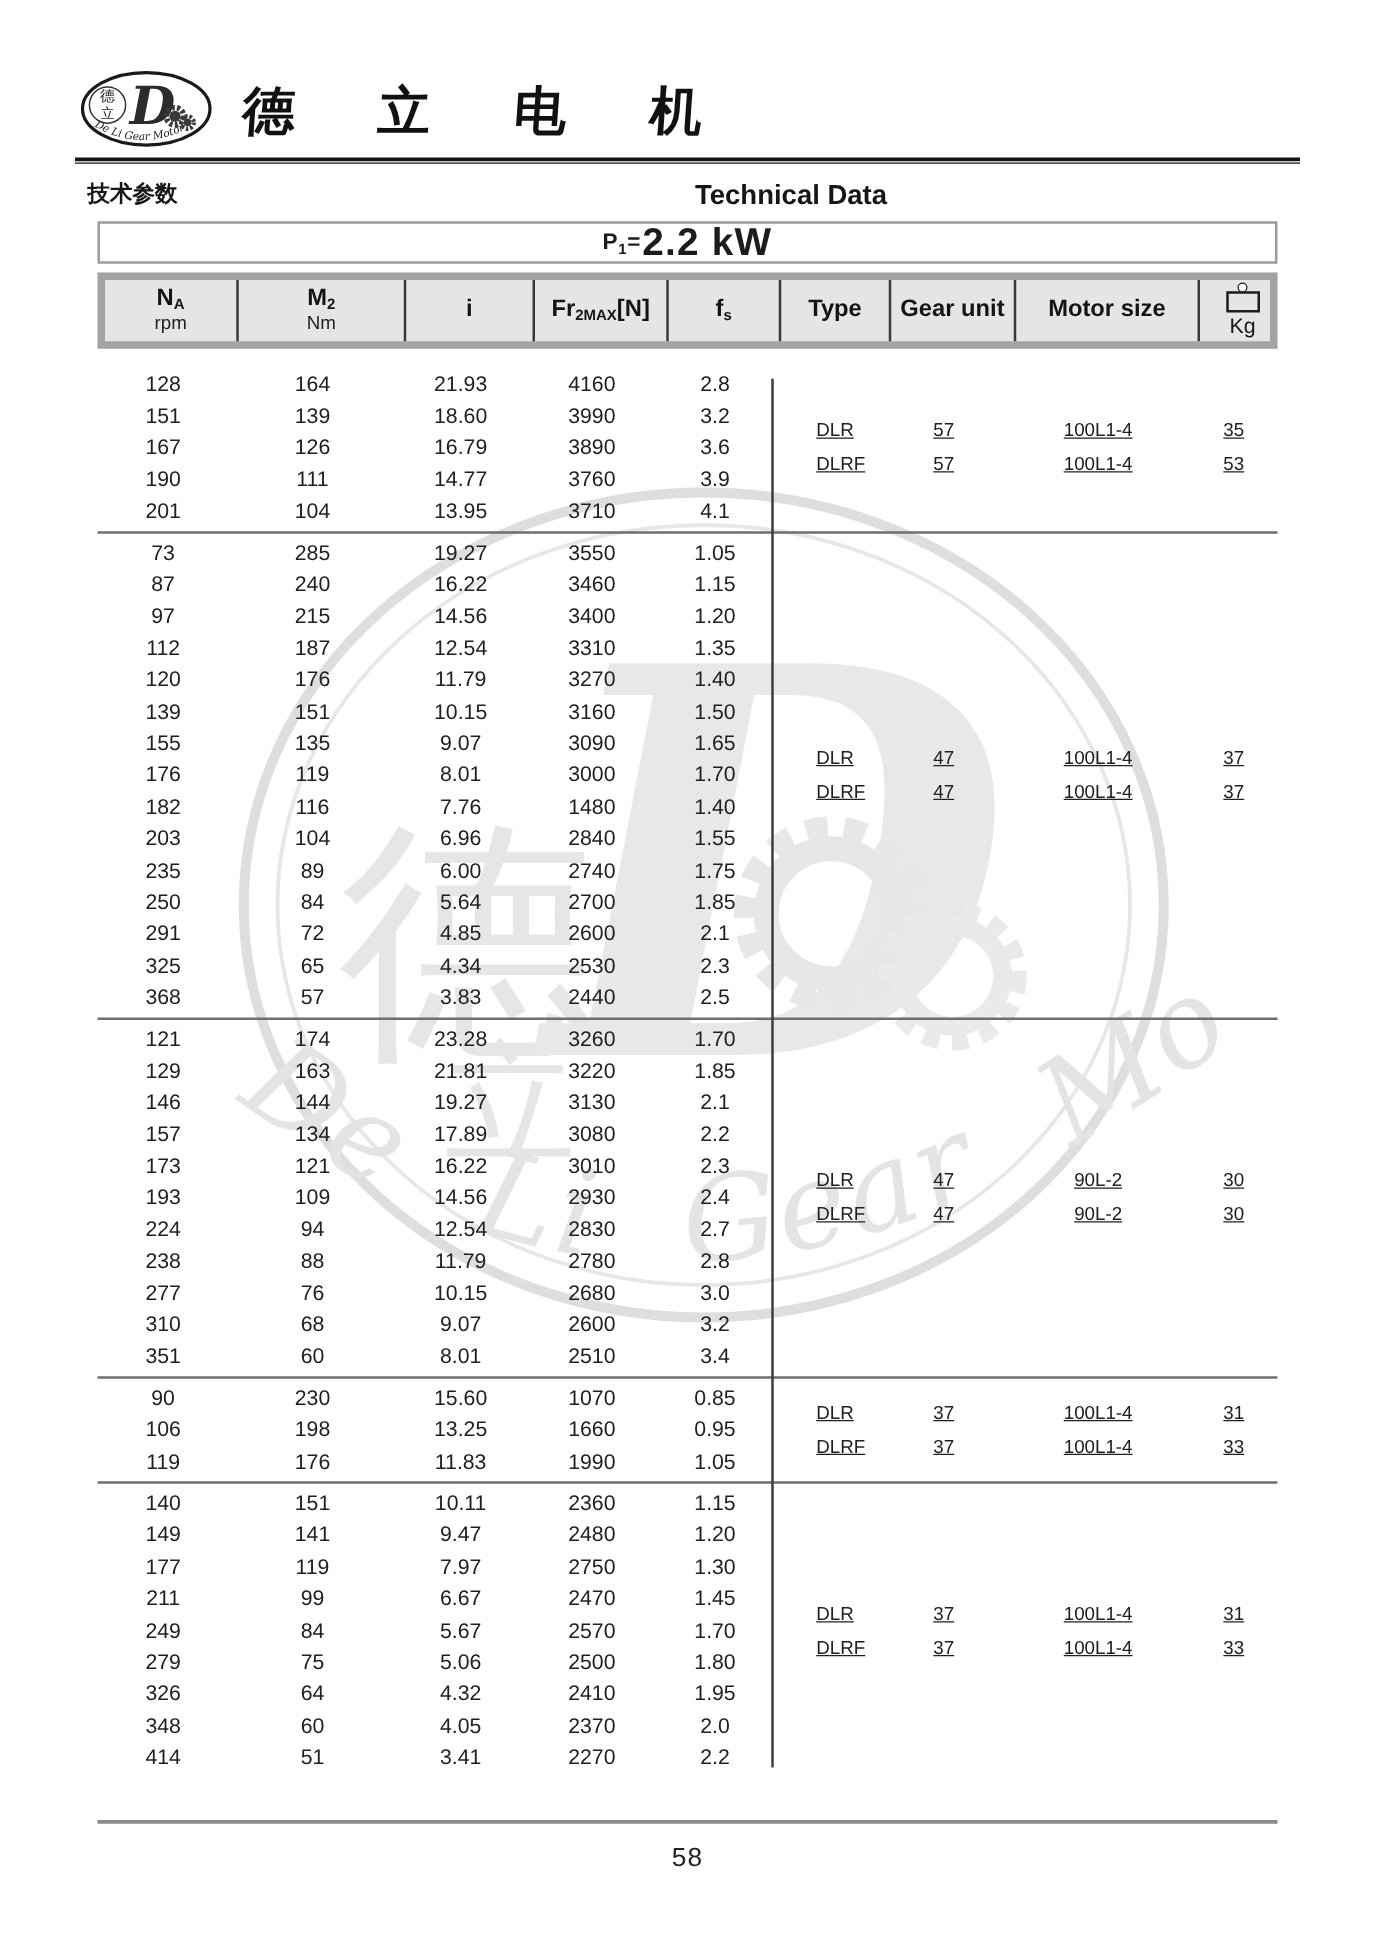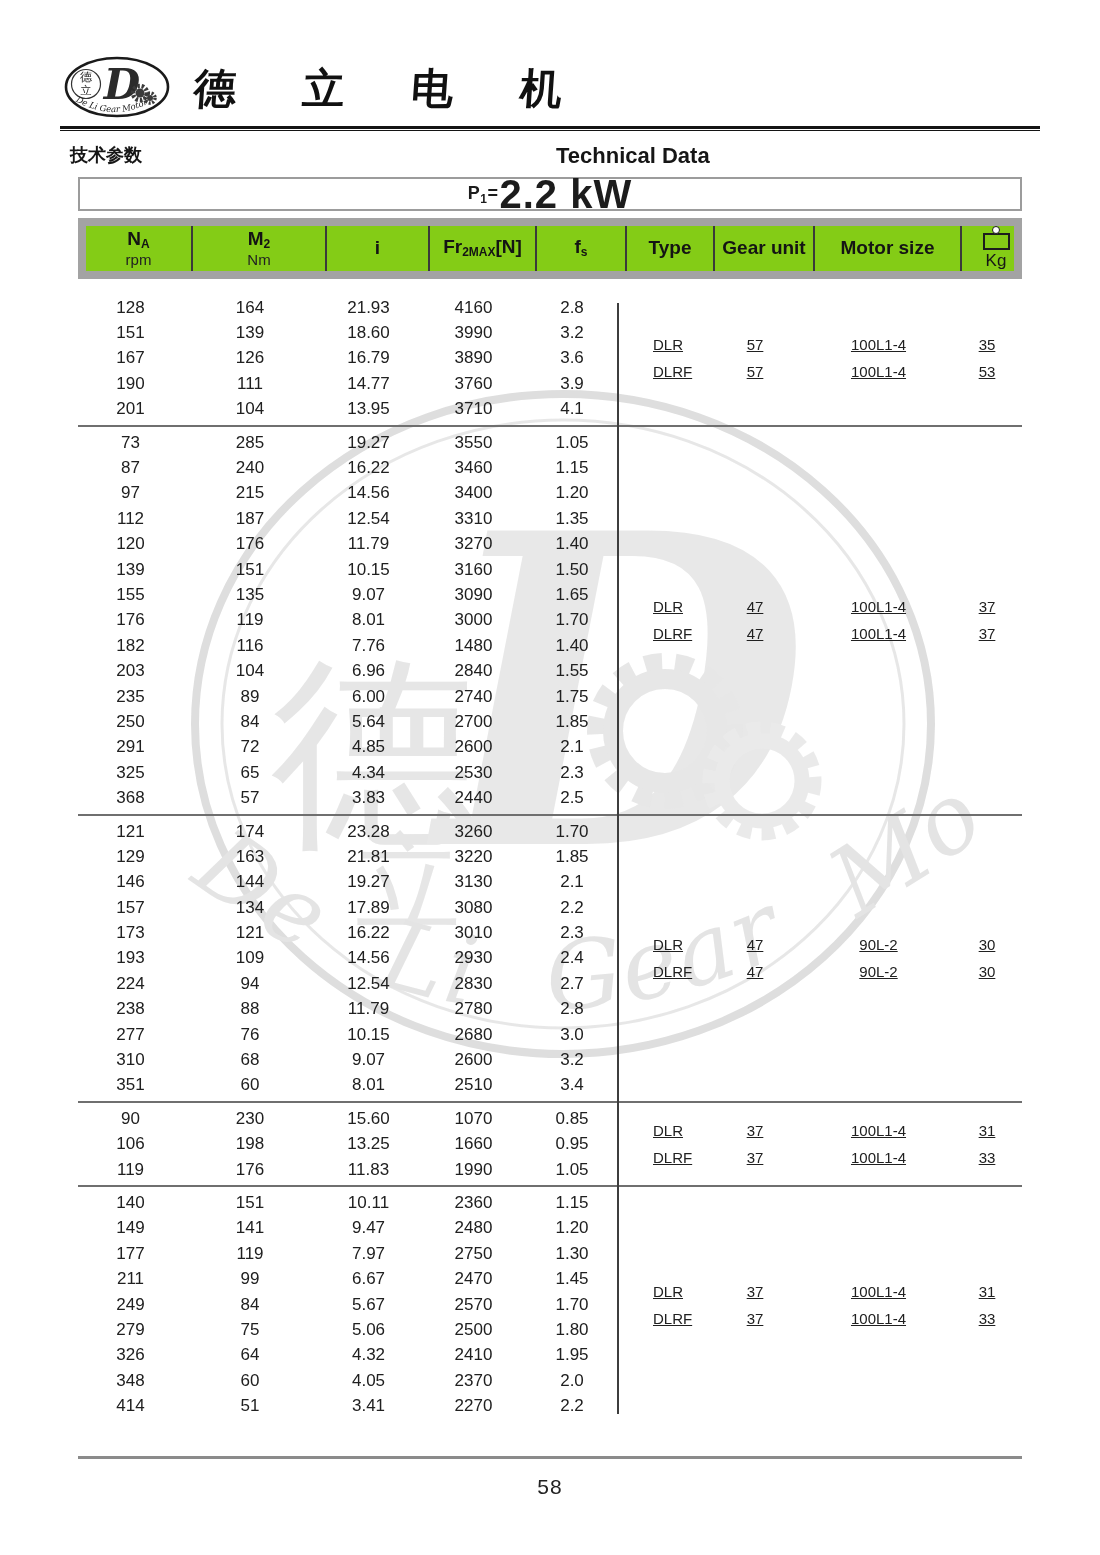--- a/index.html
+++ b/index.html
@@ -27,27 +27,27 @@
   .sub-en { position:absolute; left:496px; top:12px; font-size:22px; font-weight:700; color:#161616; }
 
   
   .tablewrap { margin-left:18px; width:944px; }
   .title-box {
     border:2px solid #9c9c9c; height:34px; display:flex; align-items:center; justify-content:center;
     background:#fff;
   }
   .title-box .p-small { font-size:18px; font-weight:700; letter-spacing:0.5px; }
   .title-box sub { font-size:12px; font-weight:700; vertical-align:-4px; }
-  .title-box .p-big { font-size:40px; font-weight:800; letter-spacing:1px; margin-left:1px; }
+  .title-box .p-big { font-size:31px; font-weight:800; letter-spacing:1px; margin-left:1px; }
 
   
   .thead {
     margin-top:7px; display:grid; height:61px;
     grid-template-columns:105px 134px 103px 107px 90px 88px 100px 147px 70px;
-    border:8px solid #a3a3a3; background:#84cc16;
+    border:6px solid #a3a3a3; background:#e5e5e5;
   }
   .th {
     display:flex; flex-direction:column; align-items:center; justify-content:center;
     border-left:2px solid #3a3a3a; line-height:1.1;
   }
   .th:first-child { border-left:none; }
   .th .lab { font-size:19px; font-weight:700; color:#141414; }
   .th .lab sub { font-size:12px; font-weight:700; vertical-align:-3px; }
   .th .unit { font-size:15px; color:#222; margin-top:1px; }
   .kg-icon { width:27px; height:17px; border:2px solid #1d1d1d; position:relative; margin-top:7px; }

